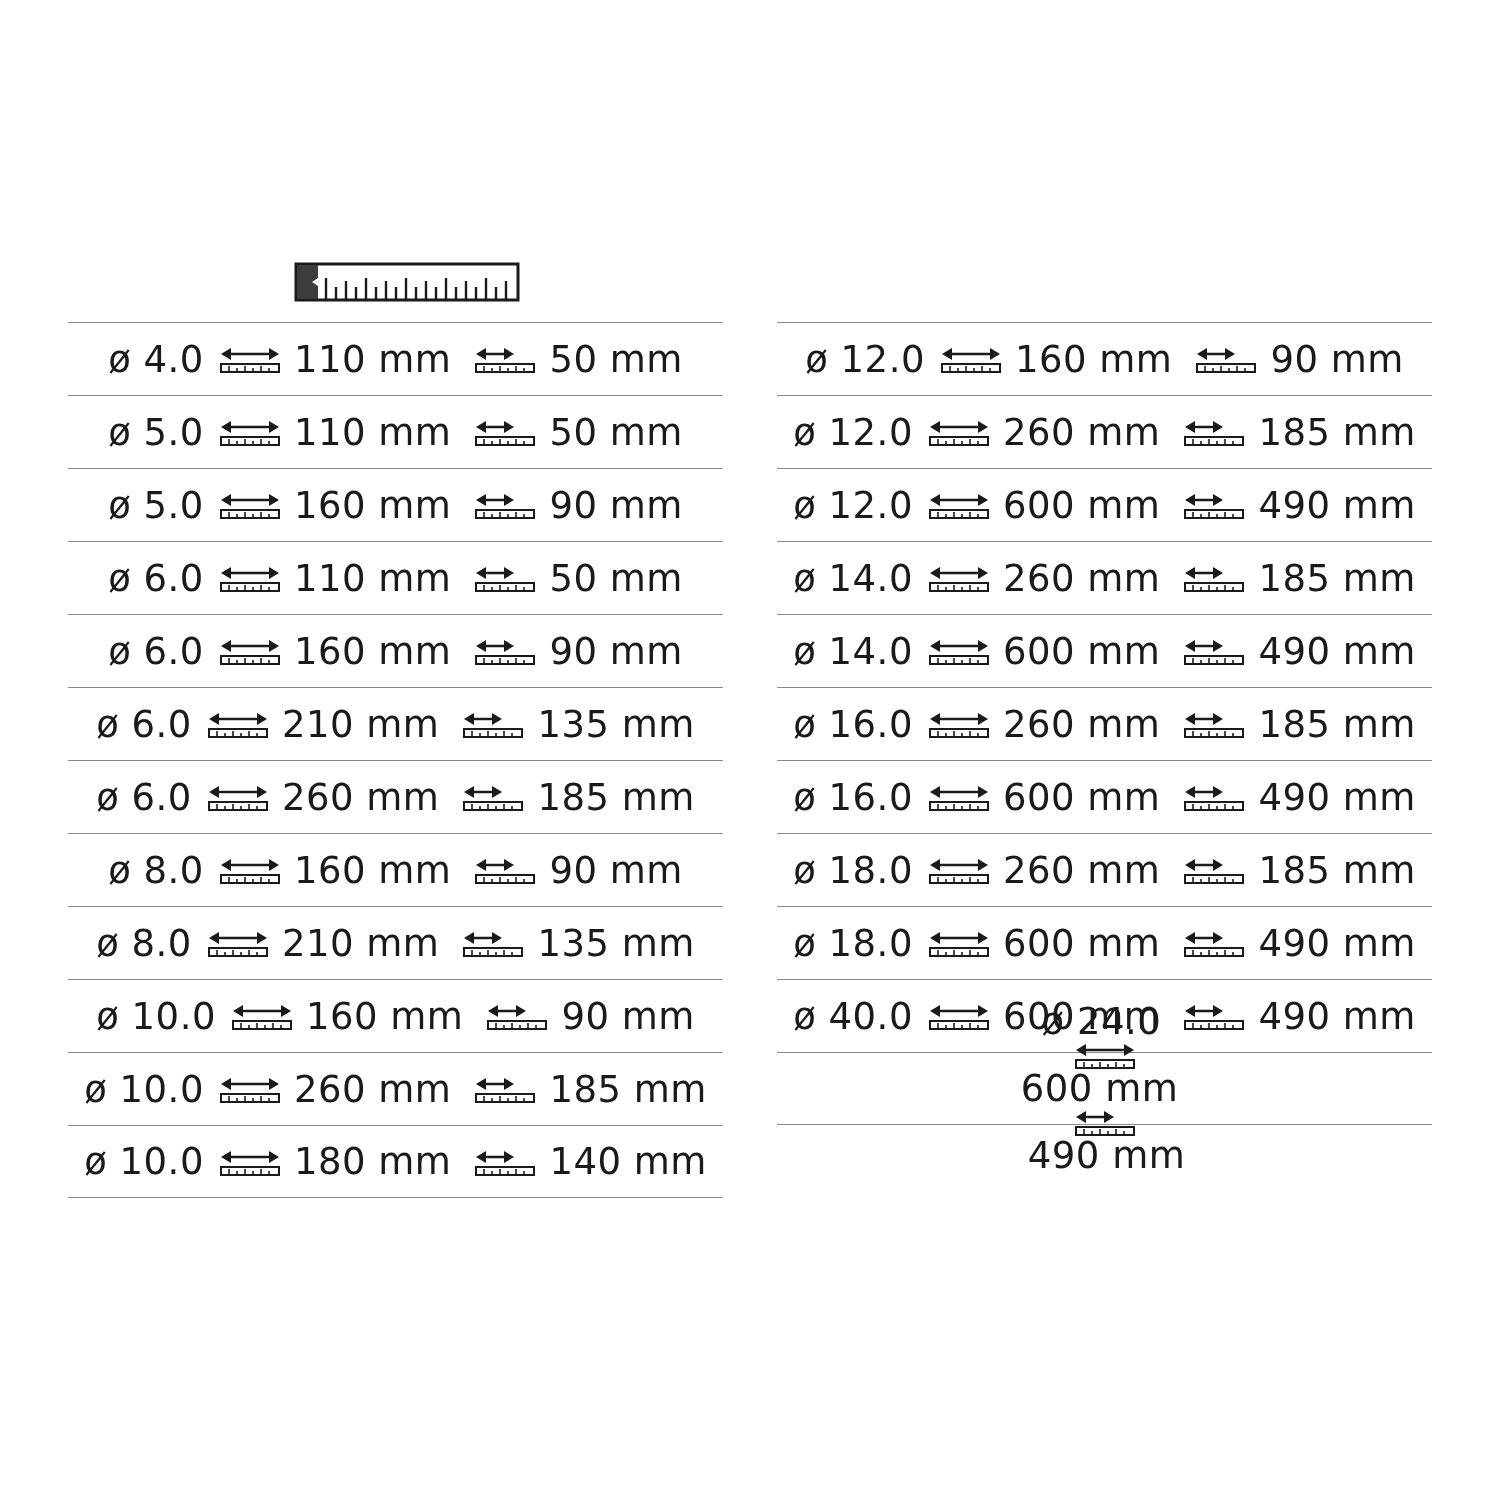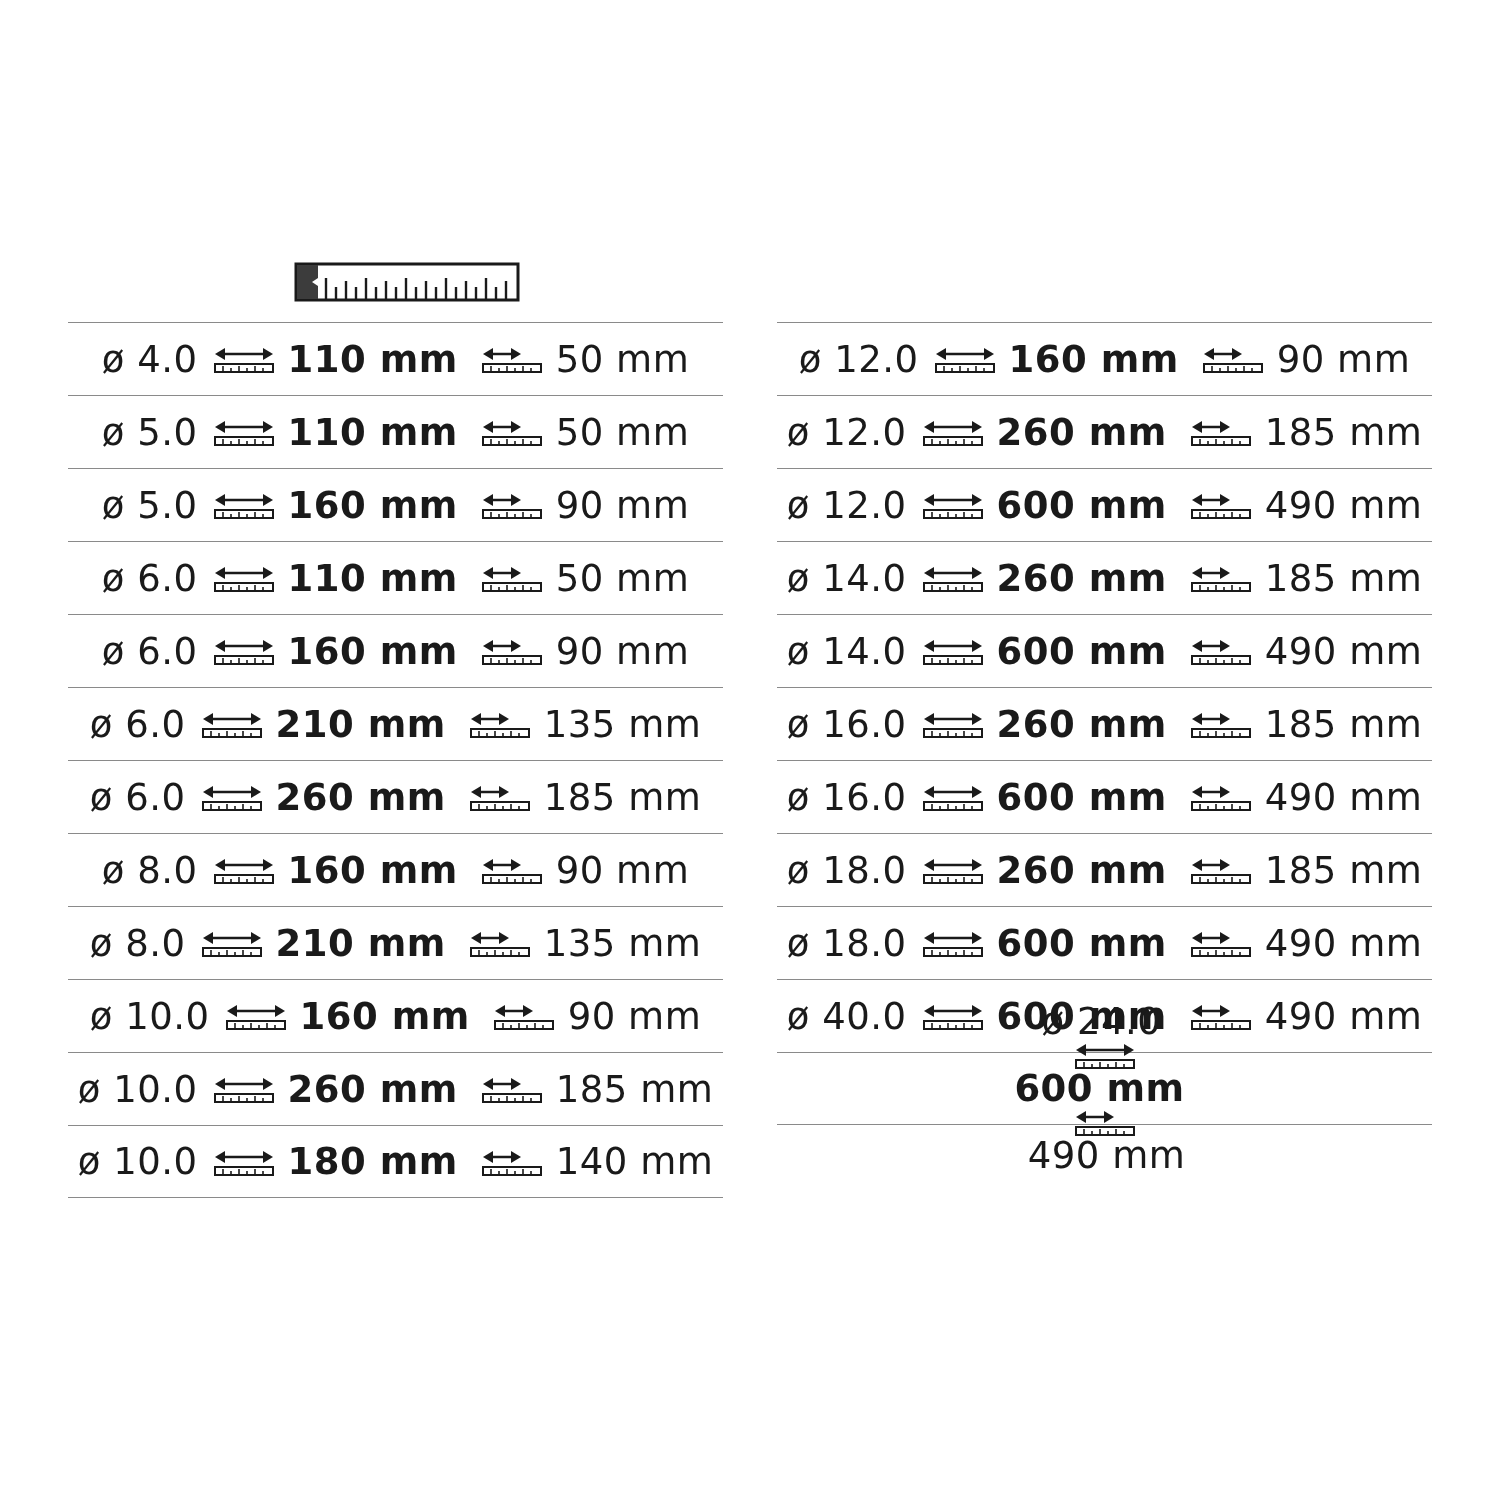--- a/index.html
+++ b/index.html
@@ -61,21 +61,21 @@
   .col.left .row:last-child { border-bottom: 1.6px solid #8a8a8a; }
   .col.right .row:last-child { border-bottom: 1.6px solid #8a8a8a; flex-direction: column; }
 
   .cell-text {
     font-size: 37px;
     letter-spacing: 0.5px;
     line-height: 1;
     color: #1a1a1a;
   }
   .dia { margin-right: 6px; }
-  .unit-1 { margin-left: 4px; margin-right: 14px; font-weight: bold; }
+  .unit-1 { margin-left: 4px; margin-right: 14px; }
   .unit-2 { margin-left: 4px; }
 
   
   .dim-icon {
     display: inline-block;
     width: 62px;
     height: 30px;
     vertical-align: -6px;
     margin: 0 9px;
   }

